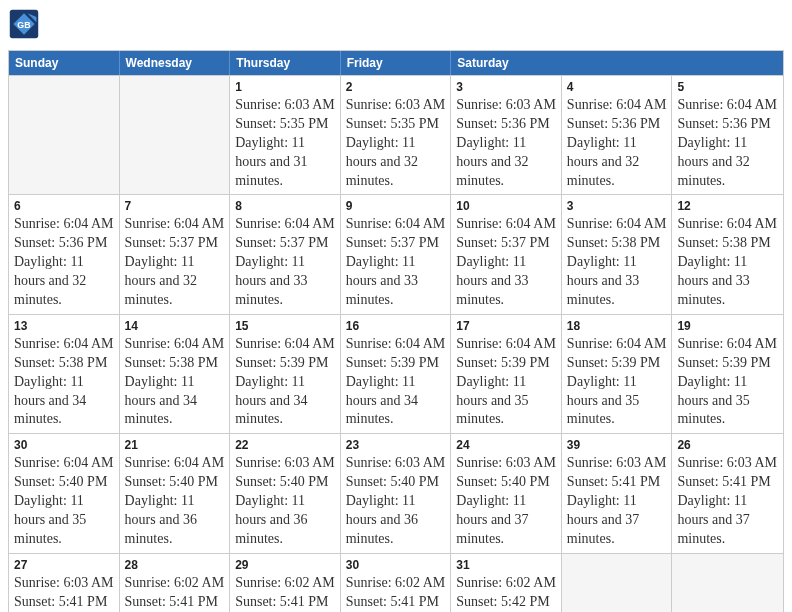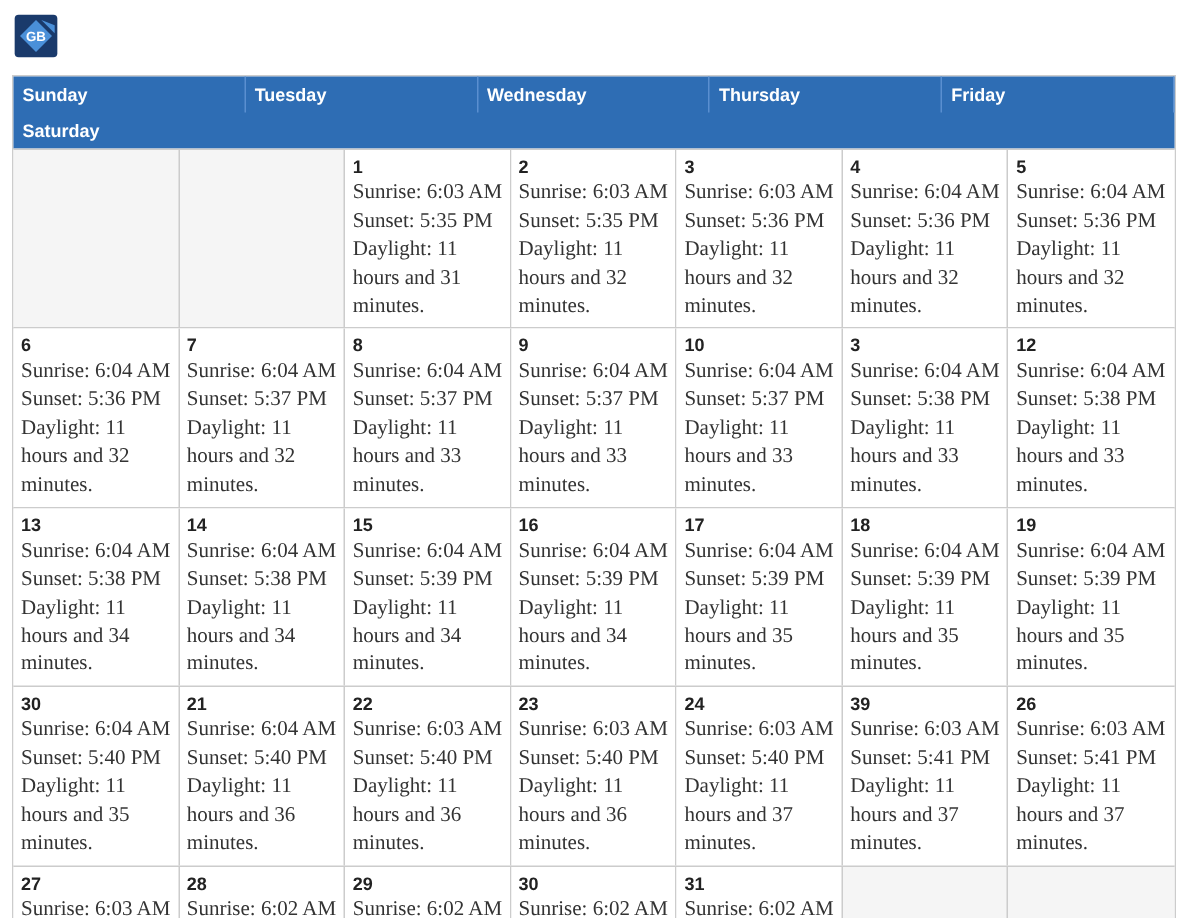--- a/index.html
+++ b/index.html
@@ -52,21 +52,21 @@
       color: #333;
     }
     .calendar {
       flex: 1;
       display: flex;
       flex-direction: column;
       border: 1px solid #ccc;
     }
     .cal-header-row {
       display: grid;
-      grid-template-columns: repeat(5, 1fr);
+      grid-template-columns: repeat(7, 1fr);
       background: #2e6db4;
     }
     .cal-header-cell {
       color: #fff;
       font-size: 12px;
       font-weight: bold;
       padding: 5px 6px;
       border-right: 1px solid #5a8fd0;
       text-align: left;
     }
@@ -125,21 +125,20 @@
     </div>
     <div class="title-block">
       <div class="month-title"></div>
       <div class="location-title"></div>
     </div>
   </div>
 
   <div class="calendar">
     <div class="cal-header-row">
     <div class="cal-header-cell">Sunday</div>
-        <div class="cal-header-cell">Tuesday</div>
         <div class="cal-header-cell">Wednesday</div>
         <div class="cal-header-cell">Thursday</div>
         <div class="cal-header-cell">Friday</div>
         <div class="cal-header-cell">Saturday</div>
       </div>
     <div class="cal-body">
     <div class="cal-week">
           <div class="cal-cell empty"></div>
           <div class="cal-cell empty"></div>
           <div class="cal-cell">

